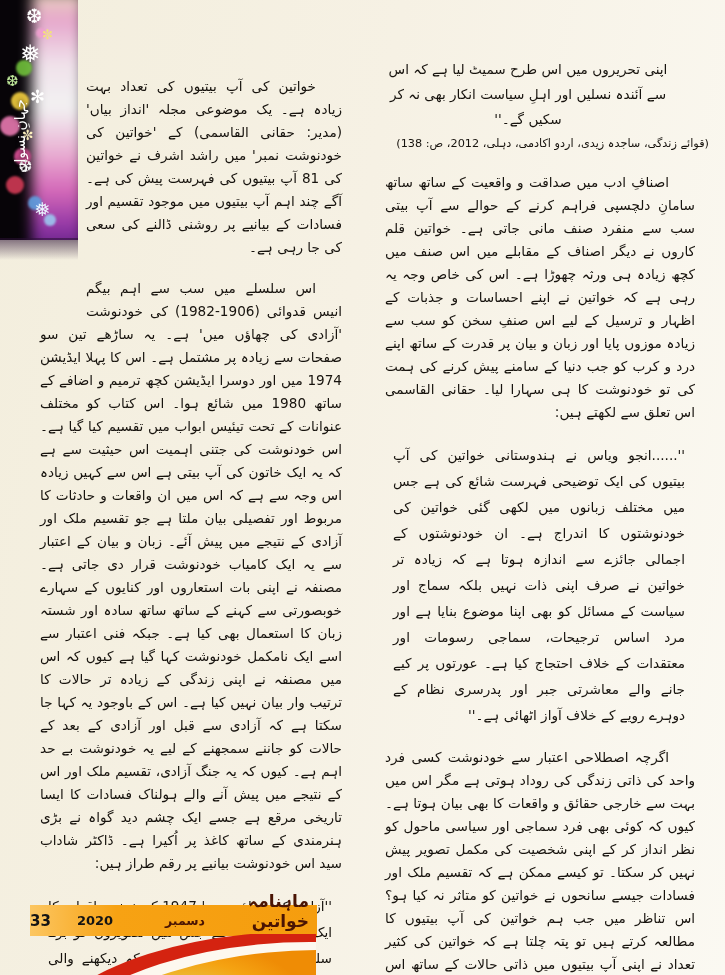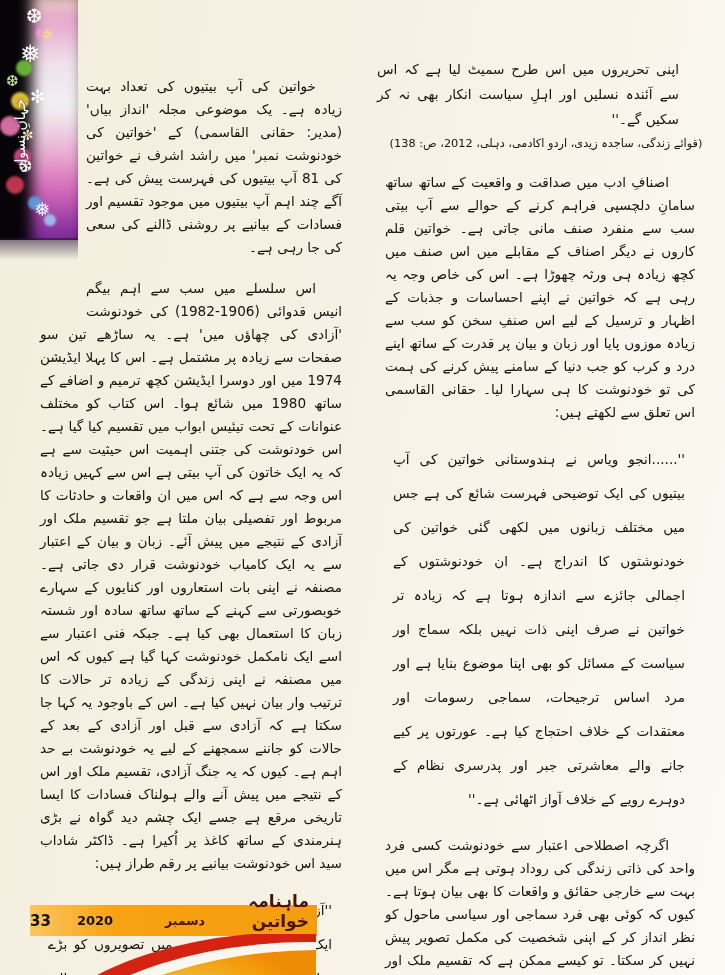--- a/index.html
+++ b/index.html
@@ -25,23 +25,23 @@
     color:#ffffff; font-size:14px; letter-spacing:1px; direction:rtl;
     text-shadow:0 0 4px rgba(0,0,0,.8); }
 
   
   .col { position:absolute; top:57px; direction:rtl; text-align:justify;
     font-size:13.6px; line-height:23px; color:#17130e; }
   .col-right { right:12px;  width:346px; }
   .col-left  { left:22px;   width:338px; }
   .strip-spacer { float:left; width:64px; height:252px; }
   .para { margin:18px; text-indent:26px; }
-  .q { margin:2px 28px 2px 26px; line-height:34px; text-indent:0; }
-  .q-top { margin:0 34px 2px 10px; line-height:25px; text-indent:0; }
-  .cite { font-size:11.3px; line-height:19px; text-align:center; margin:2px 4px 3px 0;
+  .q { margin:2px 28px 2px 26px; line-height:26px; text-indent:0; }
+  .q-top { margin:0 34px 2px 10px; line-height:25px; text-align:center; text-indent:0; }
+  .cite { font-size:11.3px; line-height:19px; text-align:right; margin:2px 4px 3px 0;
     text-indent:0; }
   .cite-right-margin { margin-left:16px; }
 
   
   .footer-band { position:absolute; left:30px; top:905px; width:287px; height:31px;
     background:linear-gradient(90deg,#fcc661 0%,#f7a213 30%,#f59d0e 100%);
     display:flex; flex-direction:row; align-items:center; direction:rtl;
     padding:0; box-sizing:border-box; }
   .f-name  { font-size:17px; font-weight:bold; color:#4a1403; margin-right:8px; }
   .f-month { font-size:12.5px; font-weight:bold; color:#4a1403; margin-right:24px;

